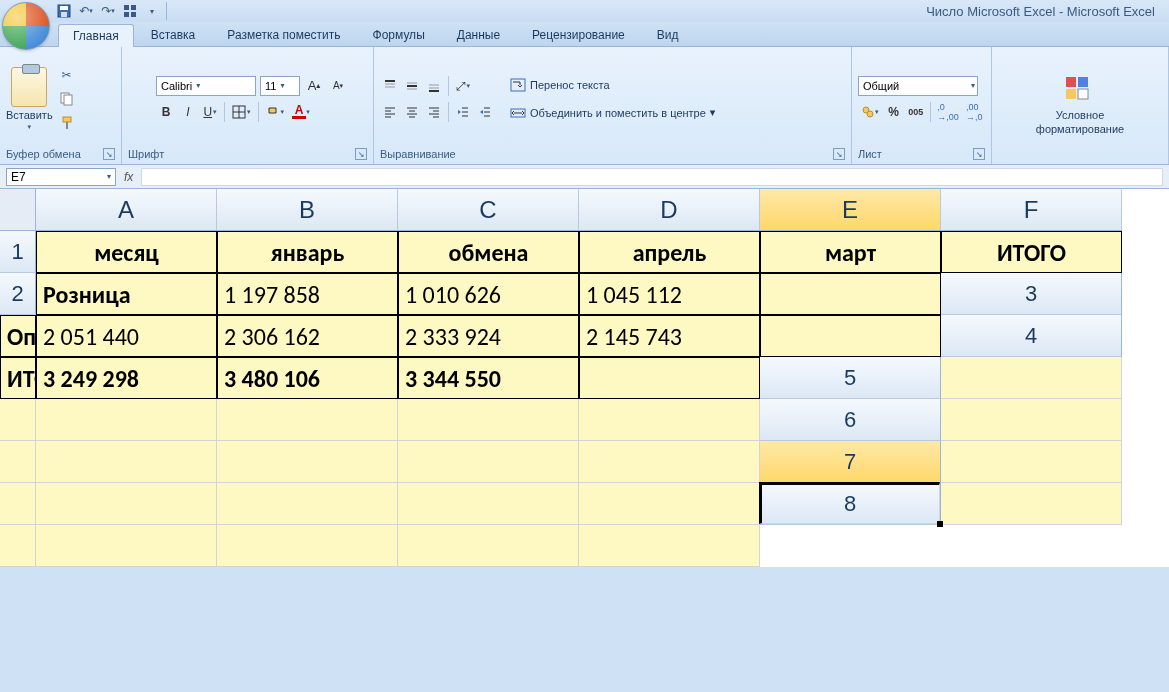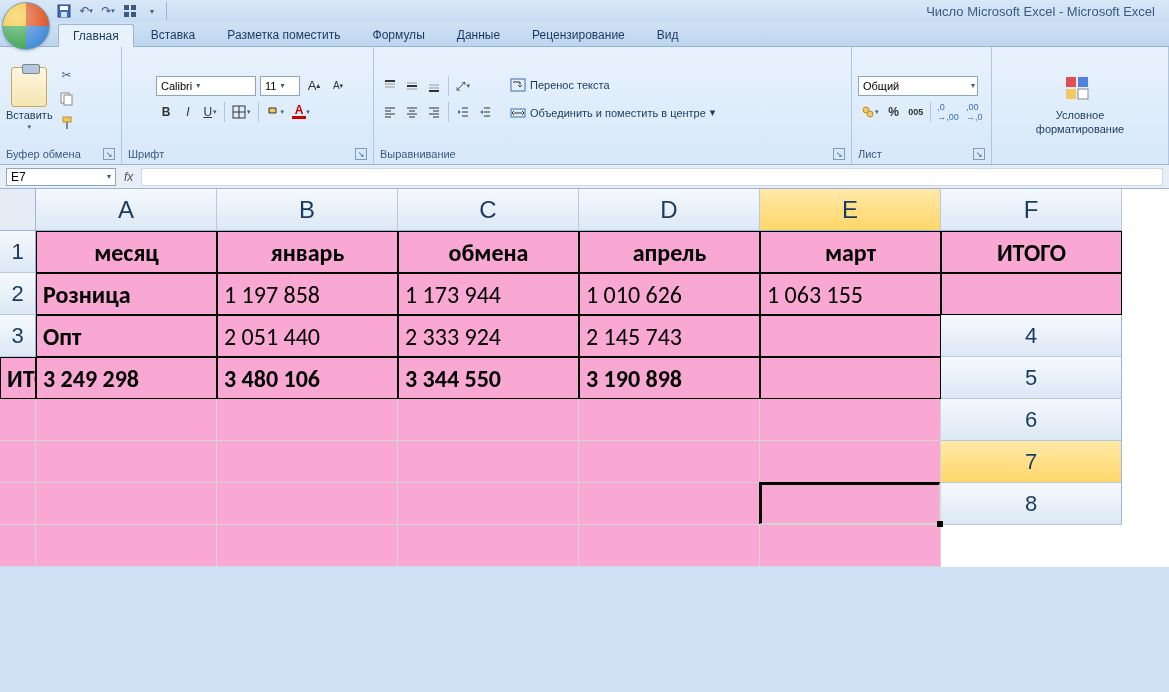--- a/index.html
+++ b/index.html
@@ -57,21 +57,21 @@
   .formula-input { flex: 1; background: #fff; border: 1px solid #d0d8e2; height: 18px; margin-right: 6px; }
   
   
   .gridwrap { display: grid; grid-template-columns: 36px 181px 181px 181px 181px 181px 181px; grid-auto-rows: 42px; background: #fff; position: relative; user-select: none; }
   .gridwrap > div { border-right: 1px solid #d4d4d4; border-bottom: 1px solid #d4d4d4; }
   .corner { background: #e5ecf5; border-right: 1px solid #9ab5d7 !important; border-bottom: 1px solid #9ab5d7 !important; }
   .colhdr { background: linear-gradient(#f5f9fd,#dce8f5); text-align: center; font-size: 24px; color: #1a3a5f; display: flex; align-items: center; justify-content: center; border-bottom: 1px solid #9ab5d7 !important; border-right: 1px solid #b8c9dd !important; }
   .colhdr.sel { background: linear-gradient(#ffe9a8,#ffd76a); }
   .rowhdr { background: linear-gradient(#f5f9fd,#dce8f5); text-align: center; font-size: 22px; color: #1a3a5f; display: flex; align-items: center; justify-content: center; border-right: 1px solid #9ab5d7 !important; border-bottom: 1px solid #b8c9dd !important; }
   .rowhdr.sel { background: linear-gradient(#ffe9a8,#ffd76a); }
-  .cell { font-family: Calibri, sans-serif; font-size: 24px; padding: 4px 6px; display: flex; align-items: center; background: #f9a8d4; }
+  .cell { font-family: Calibri, sans-serif; font-size: 24px; padding: 4px 6px; display: flex; align-items: center; background: #fef9c3; }
   .cell.bordered { border: 1px solid #000 !important; }
   .cell.bold { font-weight: bold; }
   .cell.center { justify-content: center; }
   .active-cell { position: absolute; border: 3px solid #000; pointer-events: none; }
   .active-cell::after { content:''; position:absolute; right:-4px; bottom:-4px; width:6px; height:6px; background:#000; }
 </style>
 </head>
 <body>
 
 <div class="orb"></div>
@@ -355,38 +355,37 @@
   <div class="cell bordered bold center">месяц</div>
   <div class="cell bordered bold center">январь</div>
   <div class="cell bordered bold center">обмена</div>
   <div class="cell bordered bold center">апрель</div>
   <div class="cell bordered bold center">март</div>
   <div class="cell bordered bold center">ИТОГО</div>
 
   <div class="rowhdr">2</div>
   <div class="cell bordered bold">Розница</div>
   <div class="cell bordered">1 197 858</div>
-  <div class="cell bordered">1 173 944</div>
   <div class="cell bordered">1 010 626</div>
-  <div class="cell bordered">1 063 155</div>
+  <div class="cell bordered">1 045 112</div>
   <div class="cell bordered"></div>
 
   <div class="rowhdr">3</div>
   <div class="cell bordered bold">Опт</div>
   <div class="cell bordered">2 051 440</div>
+  <div class="cell bordered">2 306 162</div>
   <div class="cell bordered">2 333 924</div>
   <div class="cell bordered">2 145 743</div>
   <div class="cell bordered"></div>
 
   <div class="rowhdr">4</div>
   <div class="cell bordered bold">ИТОГО</div>
   <div class="cell bordered bold">3 249 298</div>
   <div class="cell bordered bold">3 480 106</div>
   <div class="cell bordered bold">3 344 550</div>
-  <div class="cell bordered bold">3 190 898</div>
   <div class="cell bordered"></div>
 
   <div class="rowhdr">5</div>
   <div class="cell"></div>
     <div class="cell"></div>
     <div class="cell"></div>
     <div class="cell"></div>
     <div class="cell"></div>
     <div class="cell"></div>
 

